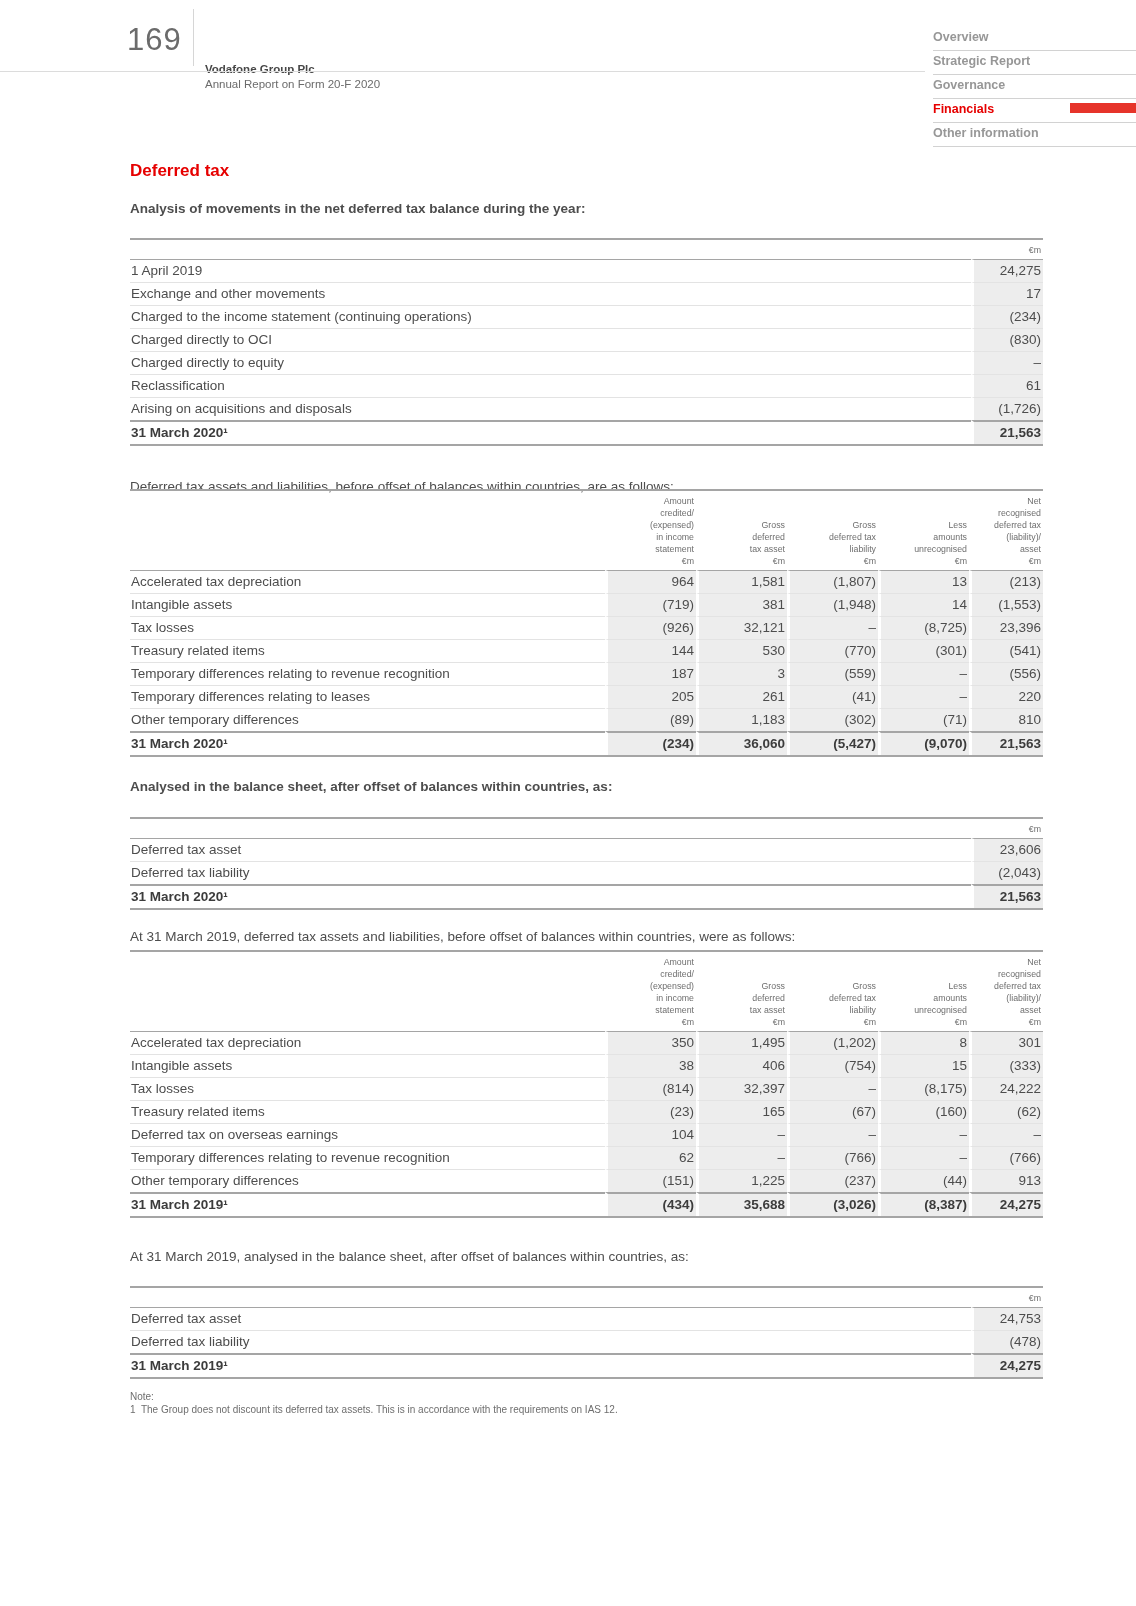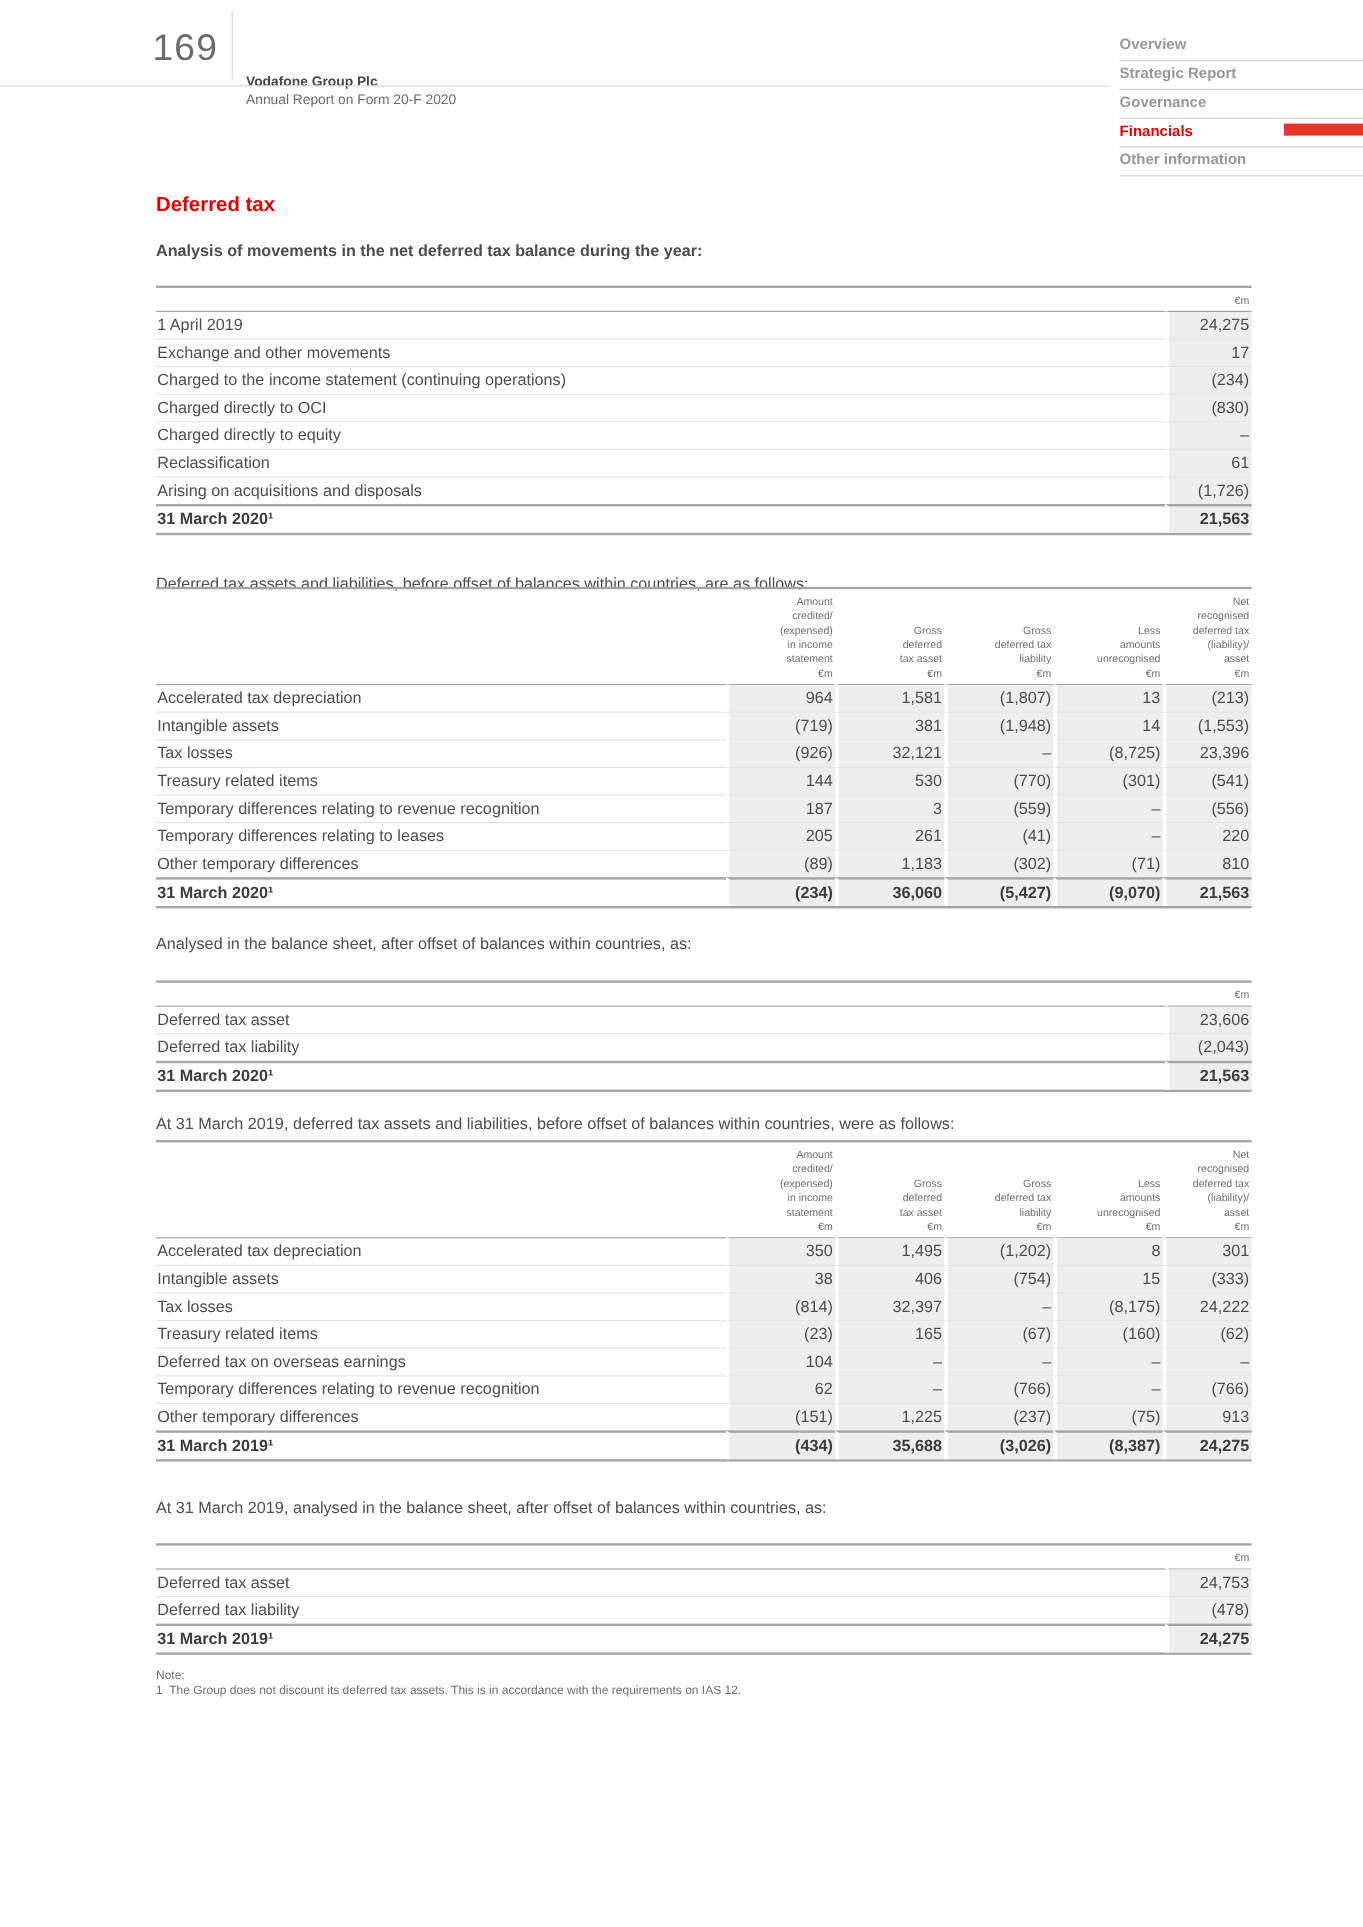--- a/index.html
+++ b/index.html
@@ -25,21 +25,21 @@
   .content { position:absolute; left:130px; top:0; width:913px; height:1516px; }
   .content > * { position:absolute; left:0; width:913px; }
   h1 { color:var(--accent-red,#e60000); font-size:17px; font-weight:bold; }
   .para { font-size:13.5px; color:#4d4d4d; }
 
   #page-title      { top:161px; }
   #p-intro         { top:201px;font-weight:bold; }
   #t-movements     { top:238px; }
   #p-before2020    { top:479px; }
   #t-before2020    { top:489px; }
-  #p-balance2020   { top:779px; }
+  #p-balance2020   { top:779px;font-weight:bold; }
   #t-balance2020   { top:817px; }
   #p-before2019    { top:929px; }
   #t-before2019    { top:950px; }
   #p-balance2019   { top:1249px; }
   #t-balance2019   { top:1286px; }
   #note-block      { top:1390px; }
 
   
   table.fin { width:913px; border-collapse:separate; border-spacing:0; table-layout:fixed;
               border-top:2px solid var(--rule,#a5a5a5); border-bottom:2px solid var(--rule,#a5a5a5); }
@@ -355,21 +355,21 @@
             <td class="num shade">–</td>
             <td class="num shade">(766)</td>
             <td class="num shade">–</td>
             <td class="num shade">(766)</td>
           </tr>
           <tr>
             <td class="lbl">Other temporary differences</td>
             <td class="num shade">(151)</td>
             <td class="num shade">1,225</td>
             <td class="num shade">(237)</td>
-            <td class="num shade">(75)</td>
+            <td class="num shade">(44)</td>
             <td class="num shade">913</td>
           </tr>
           <tr class="total">
             <td class="lbl">31 March 2019¹</td>
             <td class="num shade">(434)</td>
             <td class="num shade">35,688</td>
             <td class="num shade">(3,026)</td>
             <td class="num shade">(8,387)</td>
             <td class="num shade">24,275</td>
           </tr>

